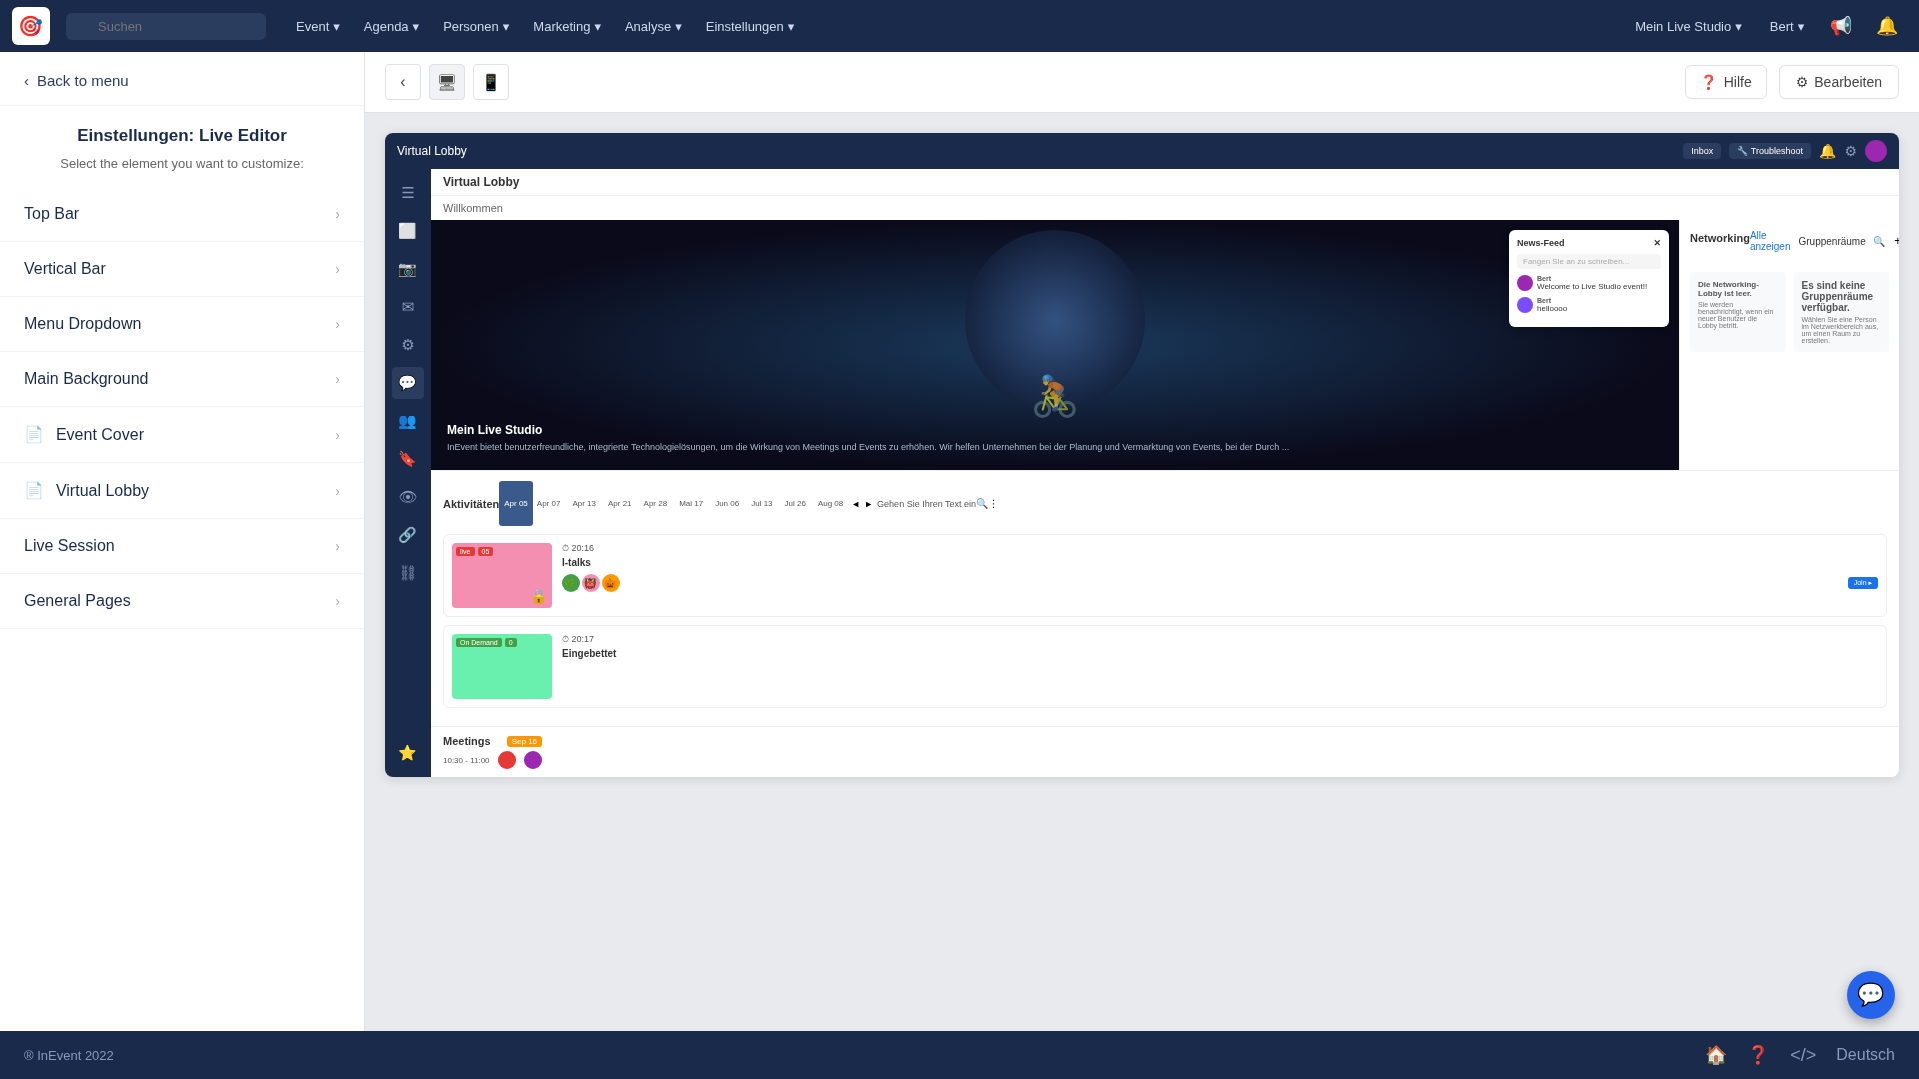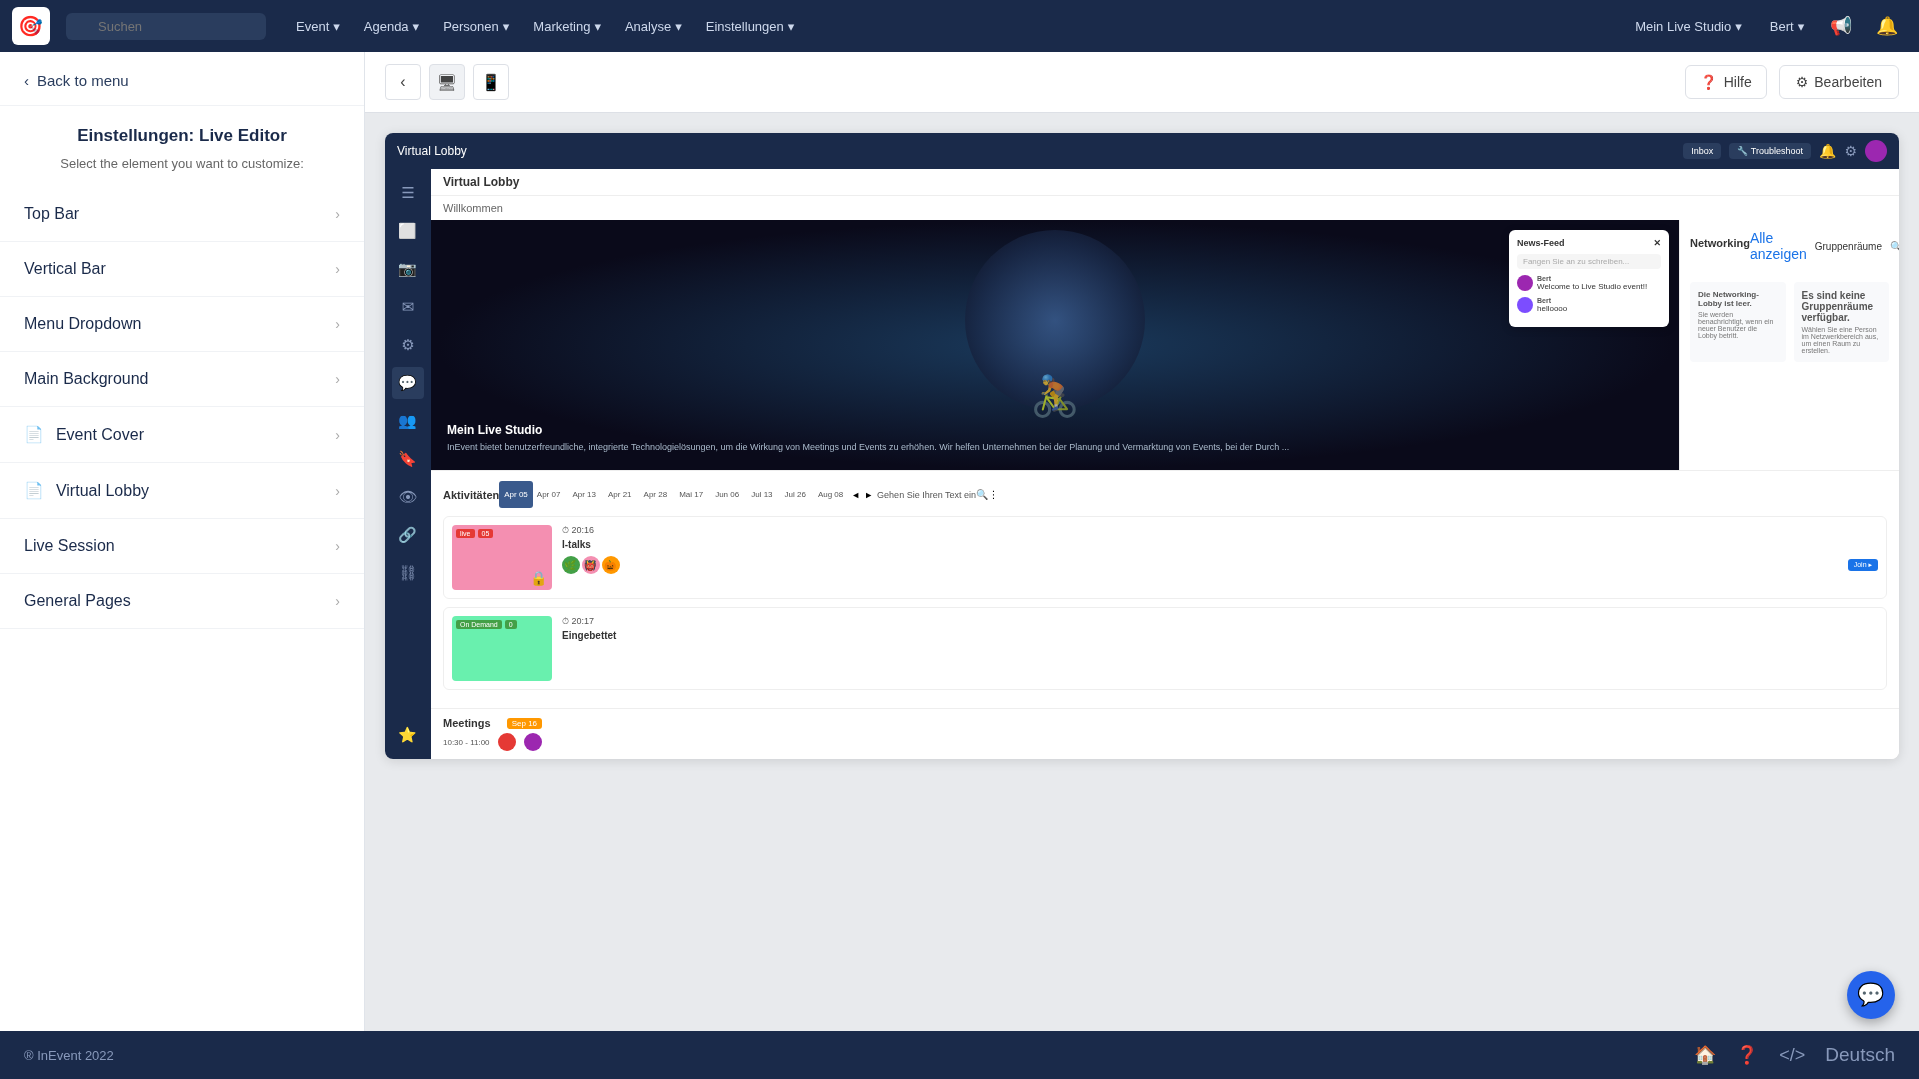--- a/index.html
+++ b/index.html
@@ -376,21 +376,21 @@
     }
     .activities-title {
       font-size: 11px;
       font-weight: 700;
       color: #333;
     }
     .date-badge {
       background: #3a5a8c;
       color: white;
       font-size: 8px;
-      padding: 9px 5px;
+      padding: 18px 5px;
       border-radius: 3px;
       text-align: center;
     }
     .activity-card {
       display: flex;
       gap: 10px;
       margin-bottom: 8px;
       padding: 8px;
       border: 1px solid #eee;
       border-radius: 6px;
@@ -431,21 +431,21 @@
       align-items: center;
       gap: 20px;
     }
     .bottom-icon {
       color: #8899bb;
       font-size: 18px;
       cursor: pointer;
     }
     .bottom-lang {
       color: #8899bb;
-      font-size: 19px;
+      font-size: 16px;
     }
 
     
     .chat-bubble {
       position: fixed;
       bottom: 60px;
       right: 24px;
       width: 48px; height: 48px;
       background: #2563eb;
       border-radius: 50%;
@@ -678,21 +678,21 @@
                       <div class="msg-content">helloooo</div>
                     </div>
                   </div>
                 </div>
               </div>
 
               <div class="frame-right">
                 <div style="display:flex;justify-content:space-between;align-items:center;margin-bottom:20px;">
                   <div class="frame-right-title">Networking</div>
                   <div style="display:flex;gap:8px;align-items:center;">
-                    <span style="color:#1a73e8;font-size:14px;cursor:pointer;">Alle anzeigen</span>
+                    <span style="color:#1a73e8;font-size:10px;cursor:pointer;">Alle anzeigen</span>
                     <span style="font-size:10px;font-weight:400;color:#333;">Gruppenräume</span>
                     <span style="font-size:10px;cursor:pointer;">🔍</span>
                     <span style="font-size:12px;cursor:pointer;">+</span>
                   </div>
                 </div>
                 <div class="networking-row">
                   <div class="networking-card">
                     <div style="font-weight:700;font-size:8px;margin-bottom:3px;">Die Networking-Lobby ist leer.</div>
                     <div style="font-size:7px;color:#777;">Sie werden benachrichtigt, wenn ein neuer Benutzer die Lobby betritt.</div>
                   </div>

